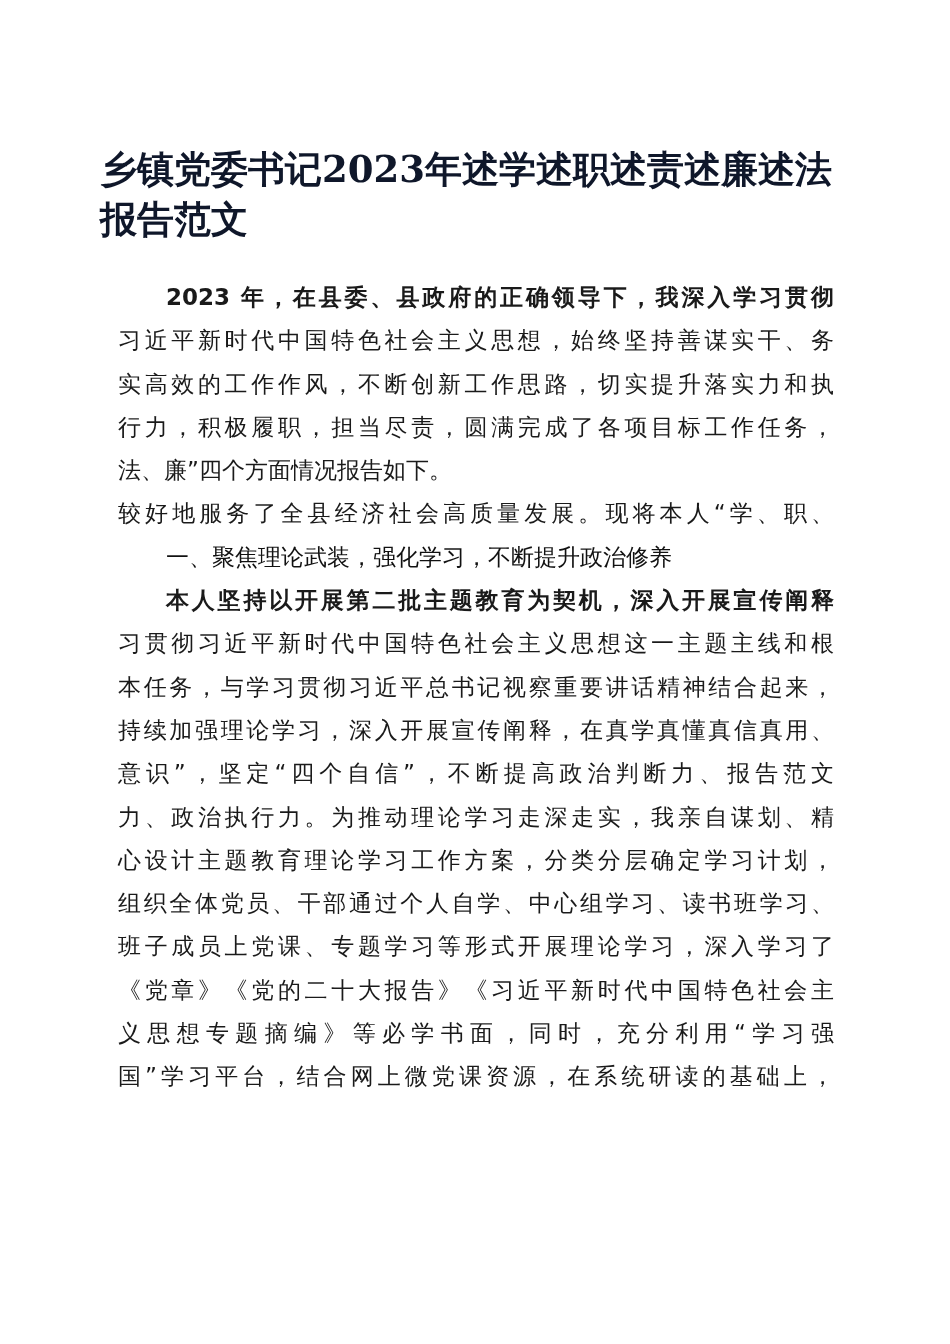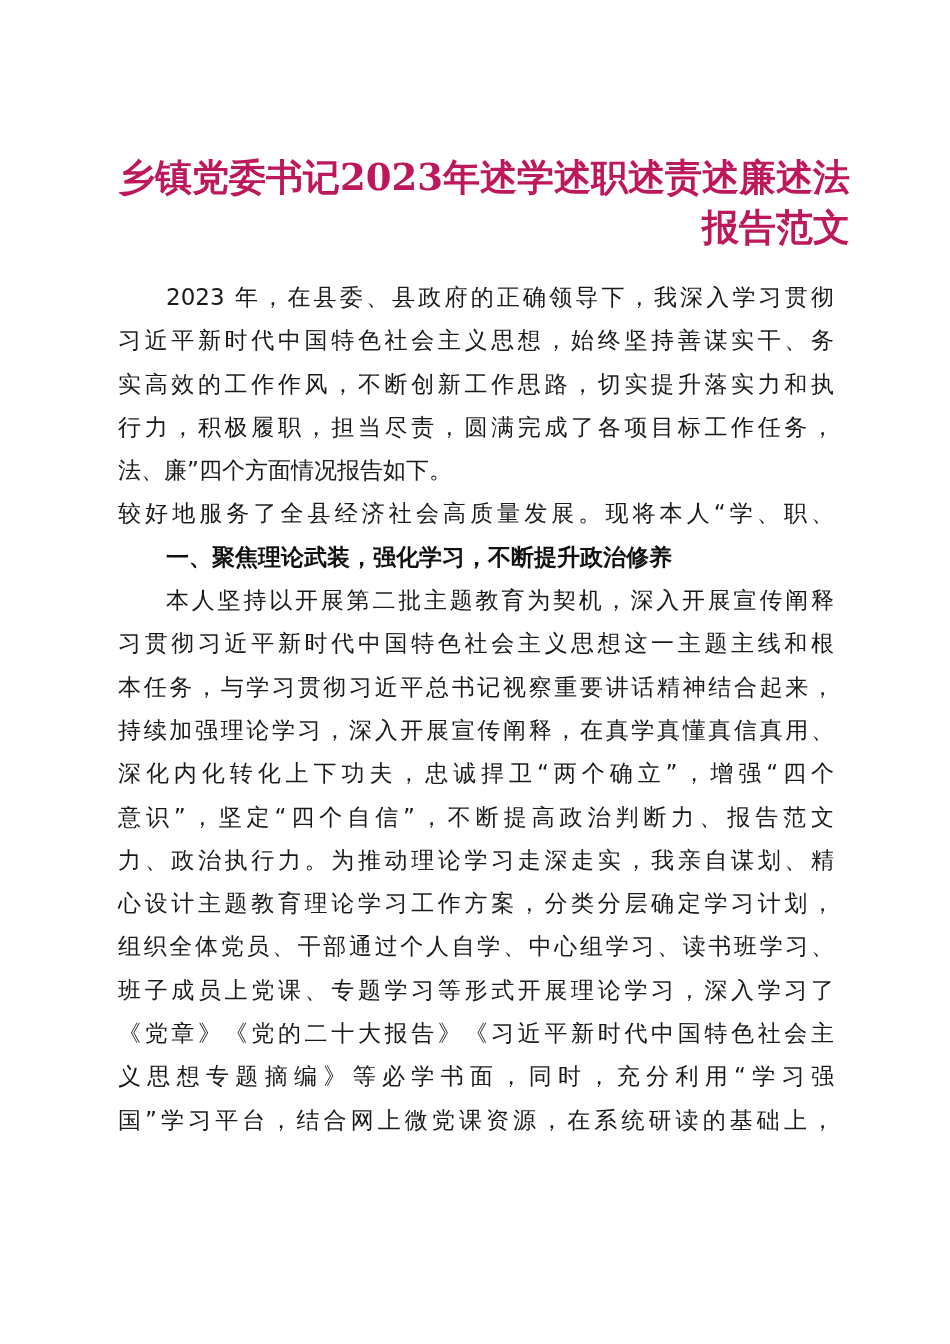--- a/index.html
+++ b/index.html
@@ -18,29 +18,29 @@
       position: absolute;
       left: 0;
       top: 0;
       width: 950px;
       height: 1344px;
       background: #ffffff;
     }
     .title {
       position: absolute;
       left: 100px;
-      top: 152px;
+      top: 144px;
       width: 750px;
-      text-align: right;
+      text-align: left;
       font-family: "DejaVu Serif", "Liberation Serif", serif;
       font-weight: bold;
       font-size: 37px;
       line-height: 50px;
       letter-spacing: 0px;
-      color: #be185d;
+      color: #0f172a;
       margin: 0;
     }
     .title .line {
       display: block;
       white-space: nowrap;
     }
     .body {
       position: absolute;
       left: 118px;
       top: 276px;
@@ -56,23 +56,24 @@
       white-space: nowrap;
       text-align: justify;
       text-align-last: justify;
       letter-spacing: 0px;
     }
     .body .ln.last {
       text-align-last: left;
     }
     .body .ln.indent {
       padding-left: 48px;
+      font-weight: bold;
     }
     .body .ln.heading {
-      font-weight: bold;
+      font-weight: normal;
       padding-left: 48px;
       text-align-last: left;
       color: #111111;
     }
   </style>
 </head>
 <body>
 
 <div class="page">
 
@@ -92,21 +93,20 @@
       <span class="ln">较好地服务了全县经济社会高质量发展。现将本人“学、职、</span>
     </div>
 
     <span class="ln heading">一、聚焦理论武装，强化学习，不断提升政治修养</span>
 
     <div>
       <span class="ln indent">本人坚持以开展第二批主题教育为契机，深入开展宣传阐释</span>
       <span class="ln">习贯彻习近平新时代中国特色社会主义思想这一主题主线和根</span>
       <span class="ln">本任务，与学习贯彻习近平总书记视察重要讲话精神结合起来，</span>
       <span class="ln">持续加强理论学习，深入开展宣传阐释，在真学真懂真信真用、</span>
-      <span class="ln">深化内化转化上下功夫，忠诚捍卫“两个确立”，增强“四个</span>
       <span class="ln">意识”，坚定“四个自信”，不断提高政治判断力、报告范文</span>
       <span class="ln">力、政治执行力。为推动理论学习走深走实，我亲自谋划、精</span>
       <span class="ln">心设计主题教育理论学习工作方案，分类分层确定学习计划，</span>
       <span class="ln">组织全体党员、干部通过个人自学、中心组学习、读书班学习、</span>
       <span class="ln">班子成员上党课、专题学习等形式开展理论学习，深入学习了</span>
       <span class="ln">《党章》《党的二十大报告》《习近平新时代中国特色社会主</span>
       <span class="ln">义思想专题摘编》等必学书面，同时，充分利用“学习强</span>
       <span class="ln">国”学习平台，结合网上微党课资源，在系统研读的基础上，</span>
     </div>
 

